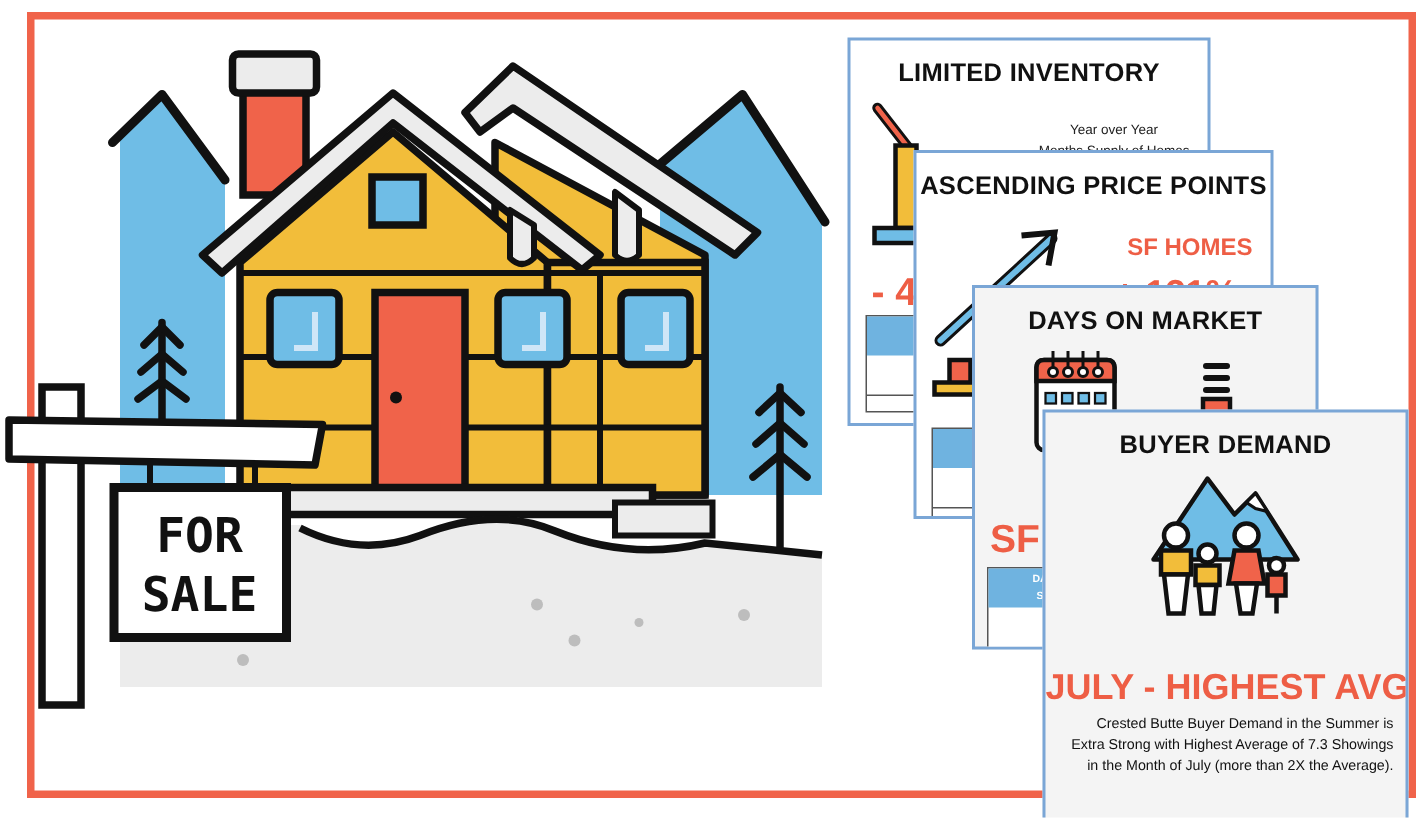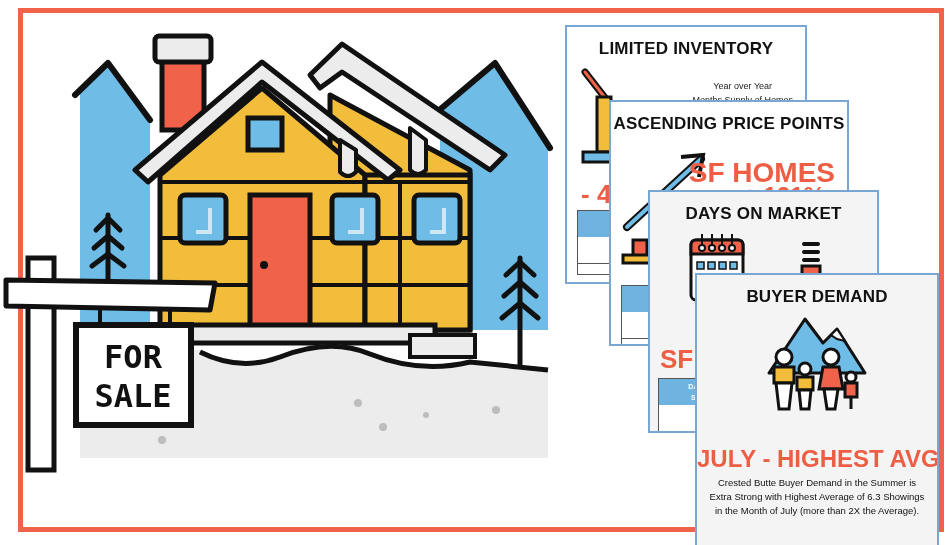--- a/index.html
+++ b/index.html
@@ -23,21 +23,21 @@
   .big-red { position: absolute; color: #ee5e45; font-weight: bold; white-space: nowrap; }
   .small-text { position: absolute; font-size: 9px; color: #222; text-align: center; line-height: 14px; }
   .mini-table {
     position: absolute; border: 1px solid #555; background: #fff; font-size: 7px;
     color: #111; font-weight: bold;
   }
   .mini-table .th { background: #6fb3e0; color: #fff; text-align: center; line-height: 11px; padding: 2px 0; }
   .mini-table .row { border-top: 1px solid #555; text-align: center; height: 10px; line-height: 10px; }
   .mini-table .spacer { height: 16px; }
   .desc {
-    position: absolute; left: 8px; right: 8px; text-align: center;
+    position: absolute; left: 8px; right: 8px; text-align: right;
     font-size: 9.5px; color: #111; line-height: 14px;
   }
 </style>
 </head>
 <body>
 
 <div class="frame"></div>
 
 <svg class="illustration" viewBox="0 0 560 545">
 
@@ -152,21 +152,21 @@
 
 <div class="card" style="left:609px; top:100px; width:240px; height:246px; background:#ffffff;">
   <div class="card-title">ASCENDING PRICE POINTS</div>
   <svg style="position:absolute;left:8px;top:45px;" width="90" height="120">
     <path d="M8 80 L82 12" stroke="#111" stroke-width="8" stroke-linecap="round"></path>
     <path d="M8 80 L82 12" stroke="#6fbde6" stroke-width="4" stroke-linecap="round"></path>
     <path d="M62 10 L84 8 L80 30" fill="none" stroke="#111" stroke-width="4"></path>
     <rect x="14" y="93" width="14" height="18" fill="#f0634a" stroke="#111" stroke-width="3"></rect>
     <rect x="4" y="108" width="30" height="8" fill="#f2bd3a" stroke="#111" stroke-width="3"></rect>
   </svg>
-  <div class="big-red" style="right:12px; top:55px; font-size:28px;">SF HOMES</div>
+  <div class="big-red" style="right:12px; top:55px; font-size:16px;">SF HOMES</div>
   <div class="big-red" style="right:22px; top:80px; font-size:24px;">+ 131%</div>
   <div class="mini-table" style="left:10px; top:183px; width:90px;">
     <div class="th">
         <div>SING</div>
         <div>AVE</div>
       </div>
     <div class="spacer"></div>
     <div class="row" style="border-top:none;">2020</div>
     <div class="row">$1,468,2</div>
   </div>
@@ -228,16 +228,16 @@
     <circle cx="64" cy="44" r="8" fill="#fff" stroke="#111" stroke-width="3"></circle>
     <path d="M56 54 L72 54 L76 76 L52 76 Z" fill="#f0634a" stroke="#111" stroke-width="3"></path>
     <path d="M57 76 L71 76 L68 96 L60 96 Z" fill="#fff" stroke="#111" stroke-width="3"></path>
     <circle cx="84" cy="64" r="5" fill="#fff" stroke="#111" stroke-width="3"></circle>
     <rect x="78" y="70" width="12" height="14" fill="#f0634a" stroke="#111" stroke-width="3"></rect>
     <line x1="84" y1="84" x2="84" y2="96" stroke="#111" stroke-width="3"></line>
   </svg>
   <div class="big-red" style="left:0; right:0; text-align:center; top:170px; font-size:24px;">JULY - HIGHEST AVG.</div>
   <div class="desc" style="top:201px;">
     <div>Crested Butte Buyer Demand in the Summer is</div>
-    <div>Extra Strong with Highest Average of 6.3 Showings</div>
+    <div>Extra Strong with Highest Average of 7.3 Showings</div>
     <div>in the Month of July (more than 2X the Average).</div>
   </div>
 </div>
 
 </body></html>

